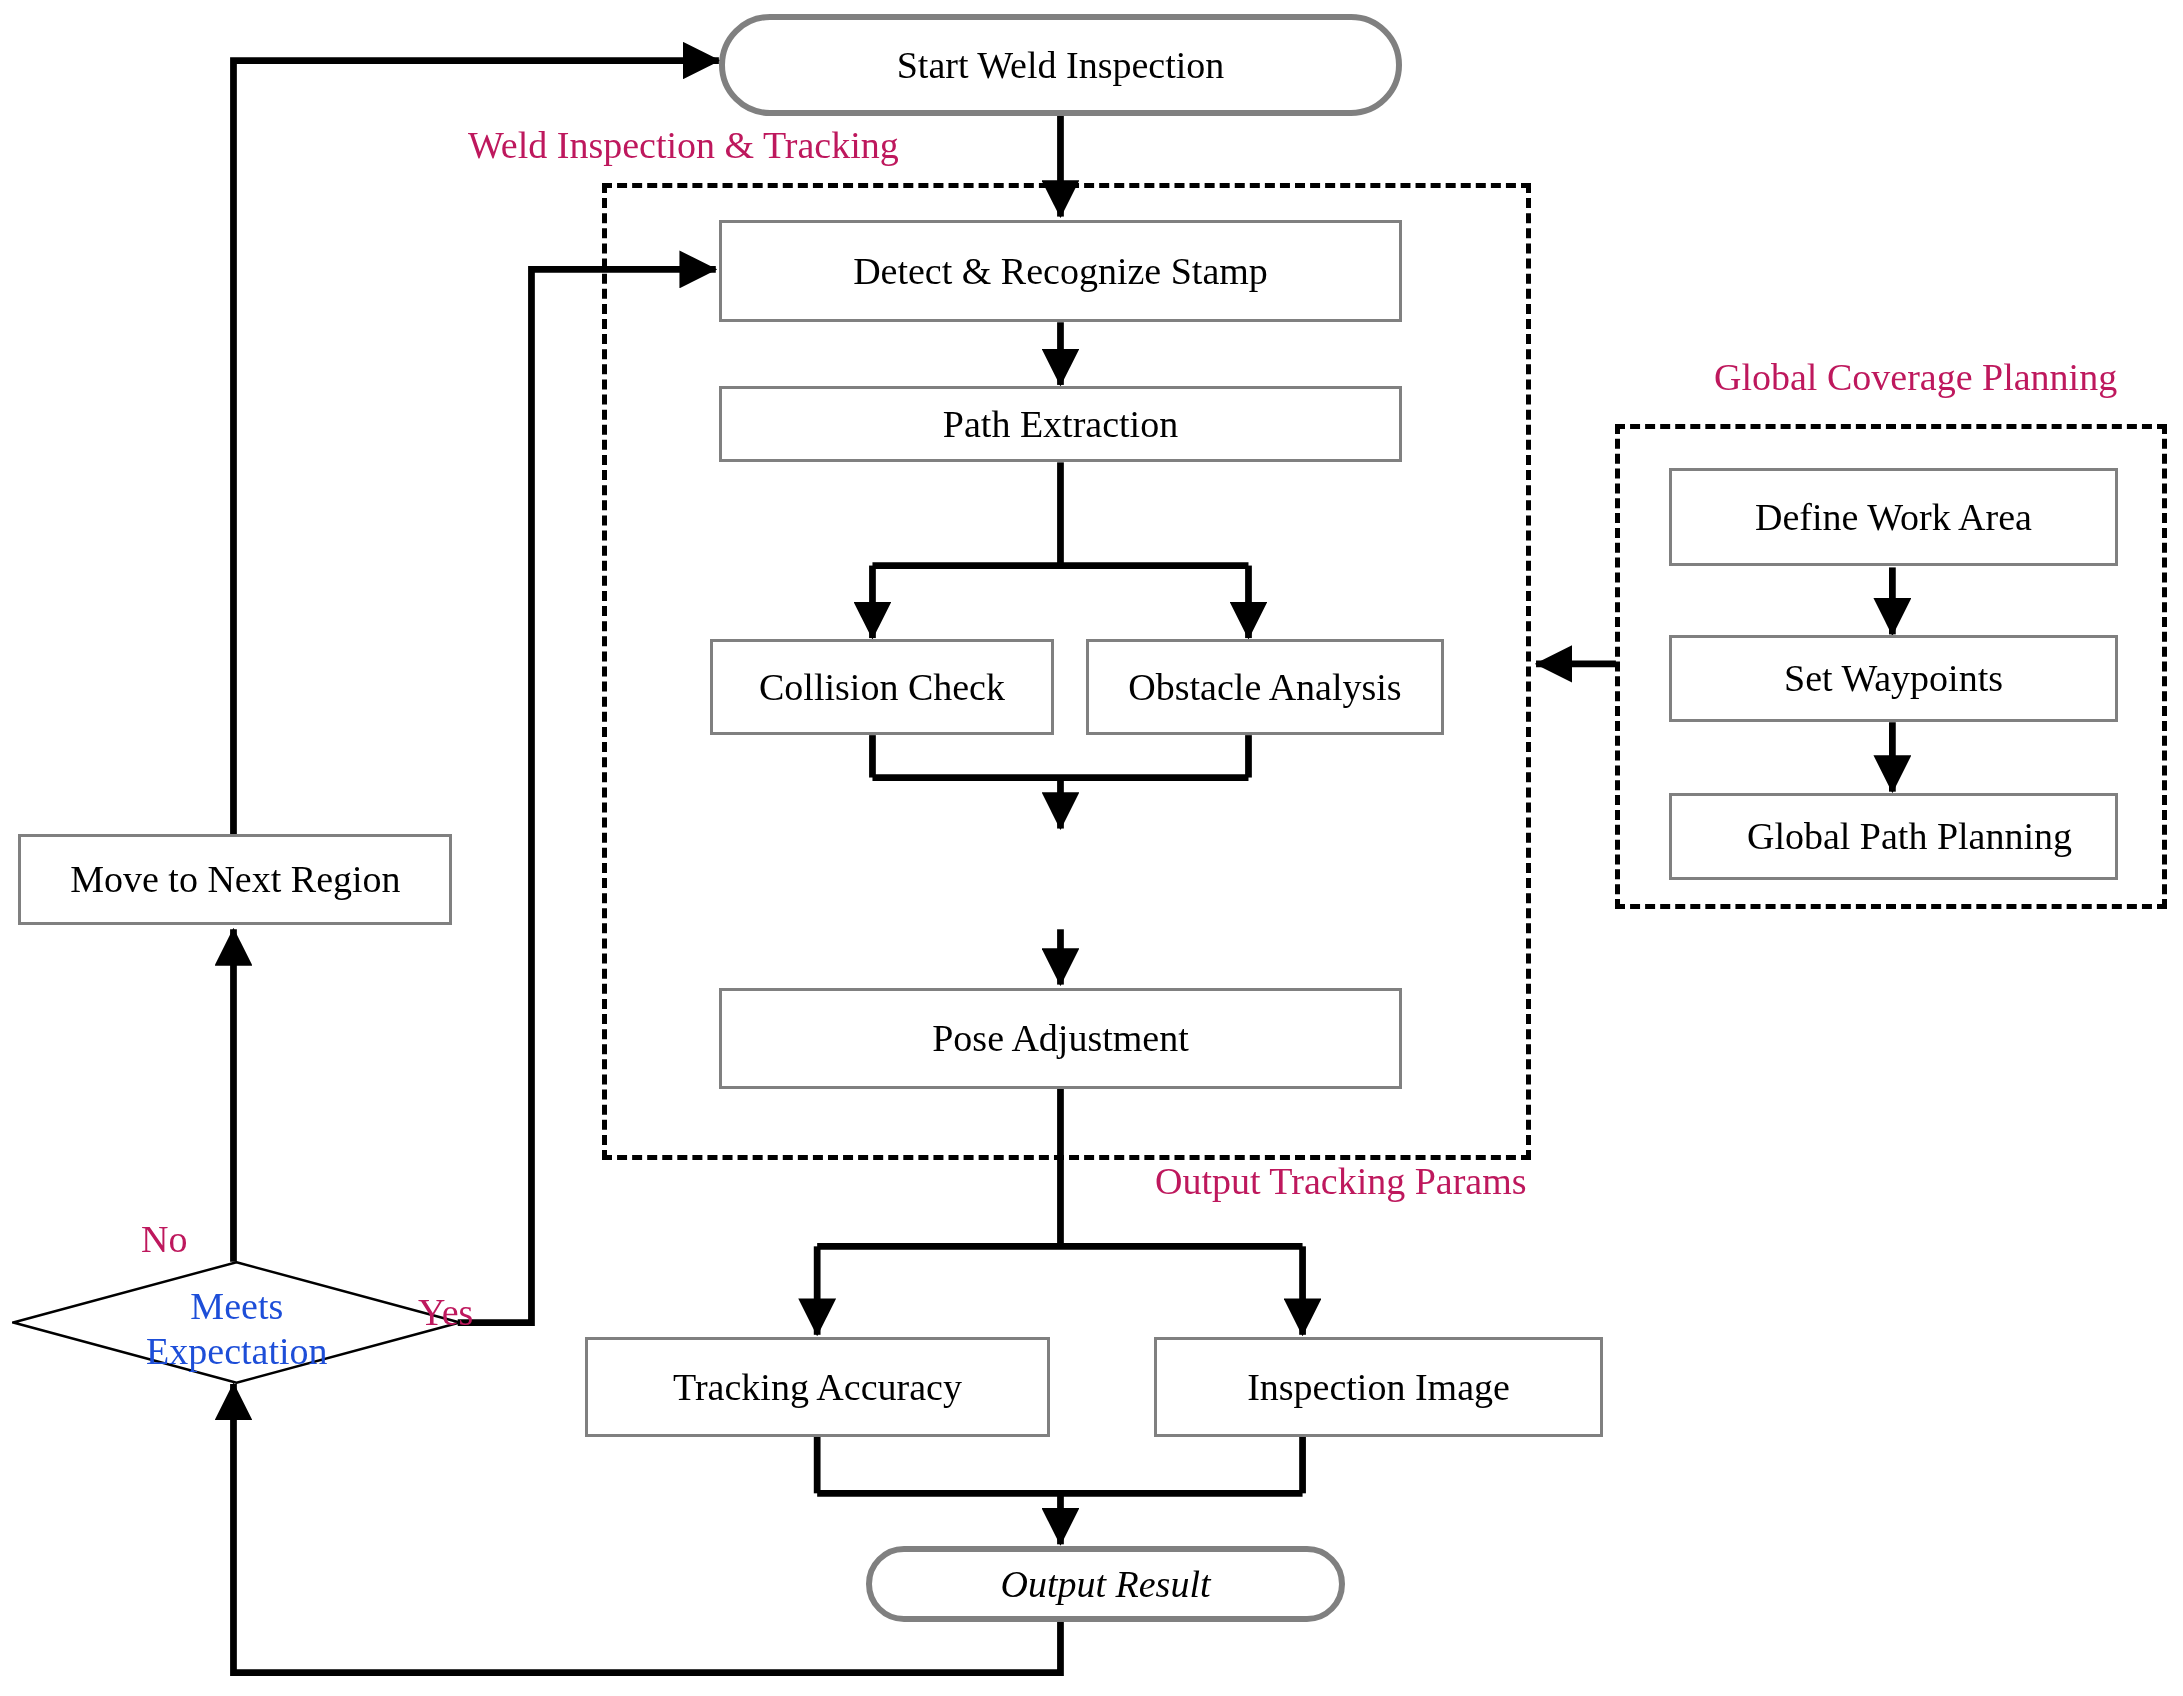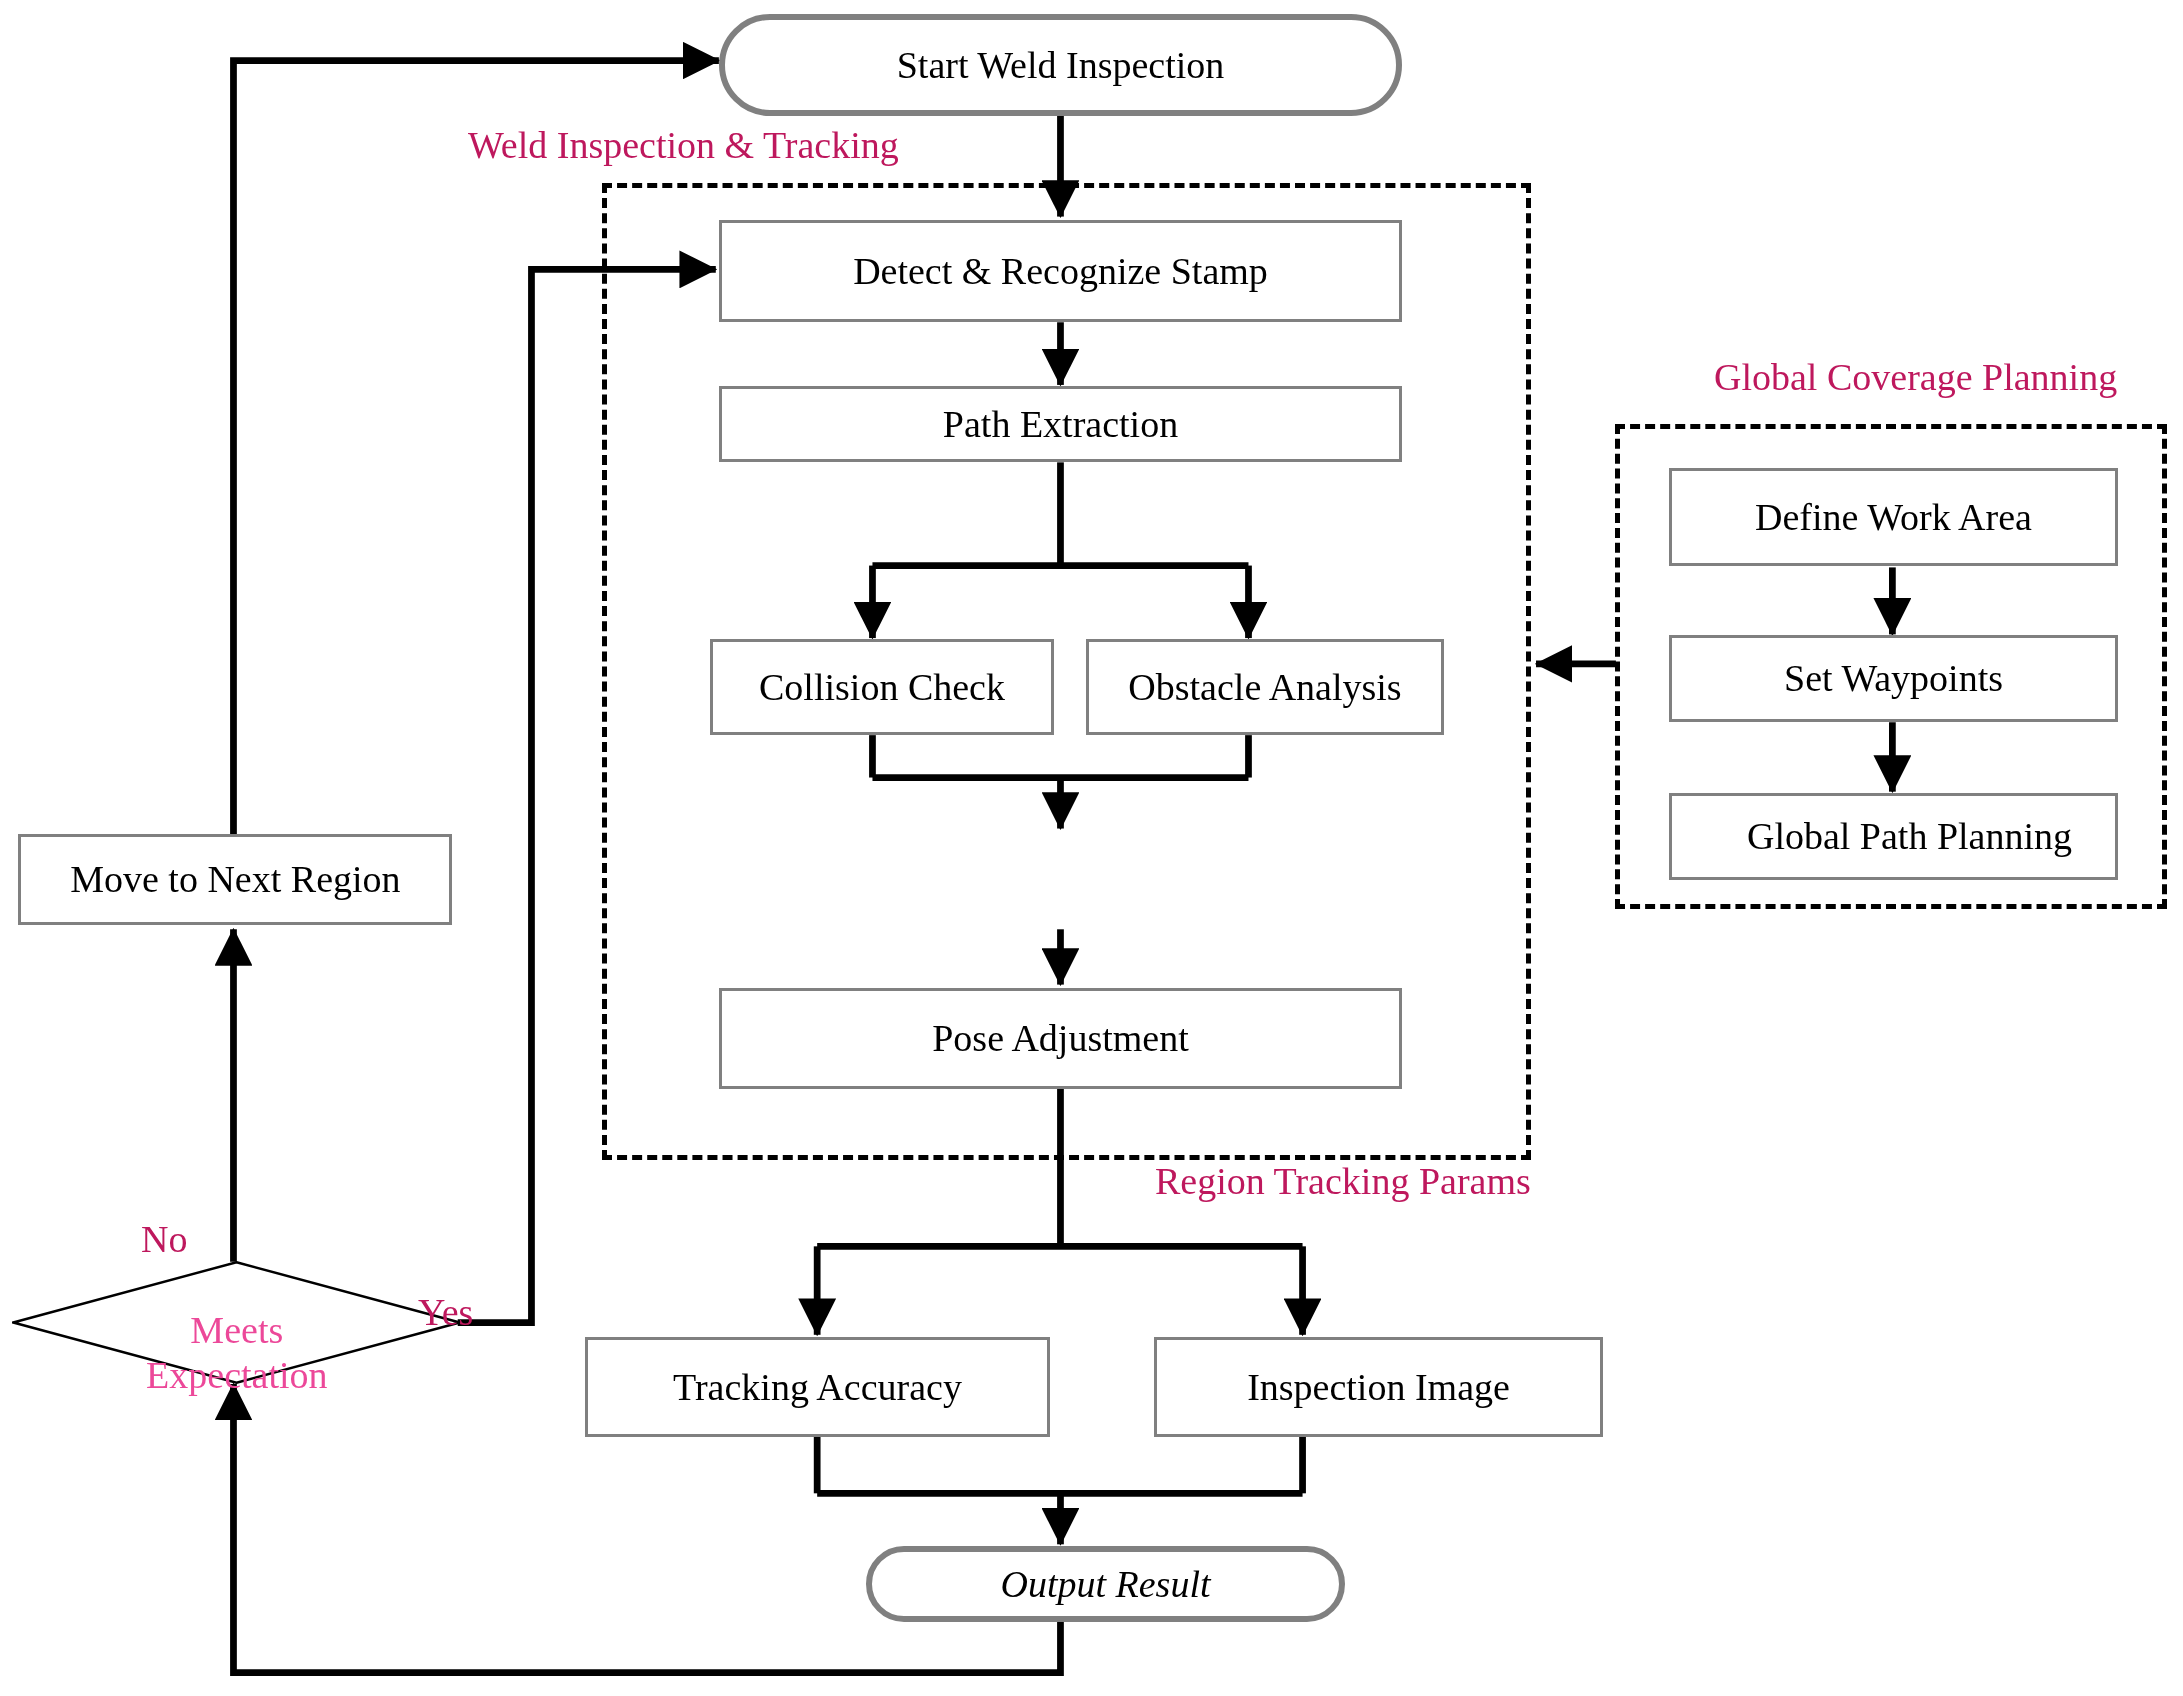--- a/index.html
+++ b/index.html
@@ -37,23 +37,22 @@
     position:absolute;
     z-index:5;
   }
   .diamond-wrap svg{display:block;}
   .diamond-label{
     position:absolute;
     left:0;right:0;
     text-align:center;
     font-size:38px;
     line-height:1.18;
-    color:#ec4899;
+    color:#1d4ed8;
     pointer-events:none;
-    margin-top:24px;
   }
   
   .dashgroup{
     position:absolute;
     box-sizing:border-box;
     border:5.5px dashed #000000;
     background:transparent;
     z-index:1;
   }
   
@@ -206,17 +205,17 @@
 
   <div class="flabel" style="left:141px; top:1217px;">
     <span>No</span>
   </div>
 
   <div class="flabel" style="left:418px; top:1290px;">
     <span>Yes</span>
   </div>
 
   <div class="flabel" style="left:1155px; top:1159px;">
-    <span>Region Tracking Params</span>
+    <span>Output Tracking Params</span>
   </div>
 
 </div>
 
 
 </body></html>

